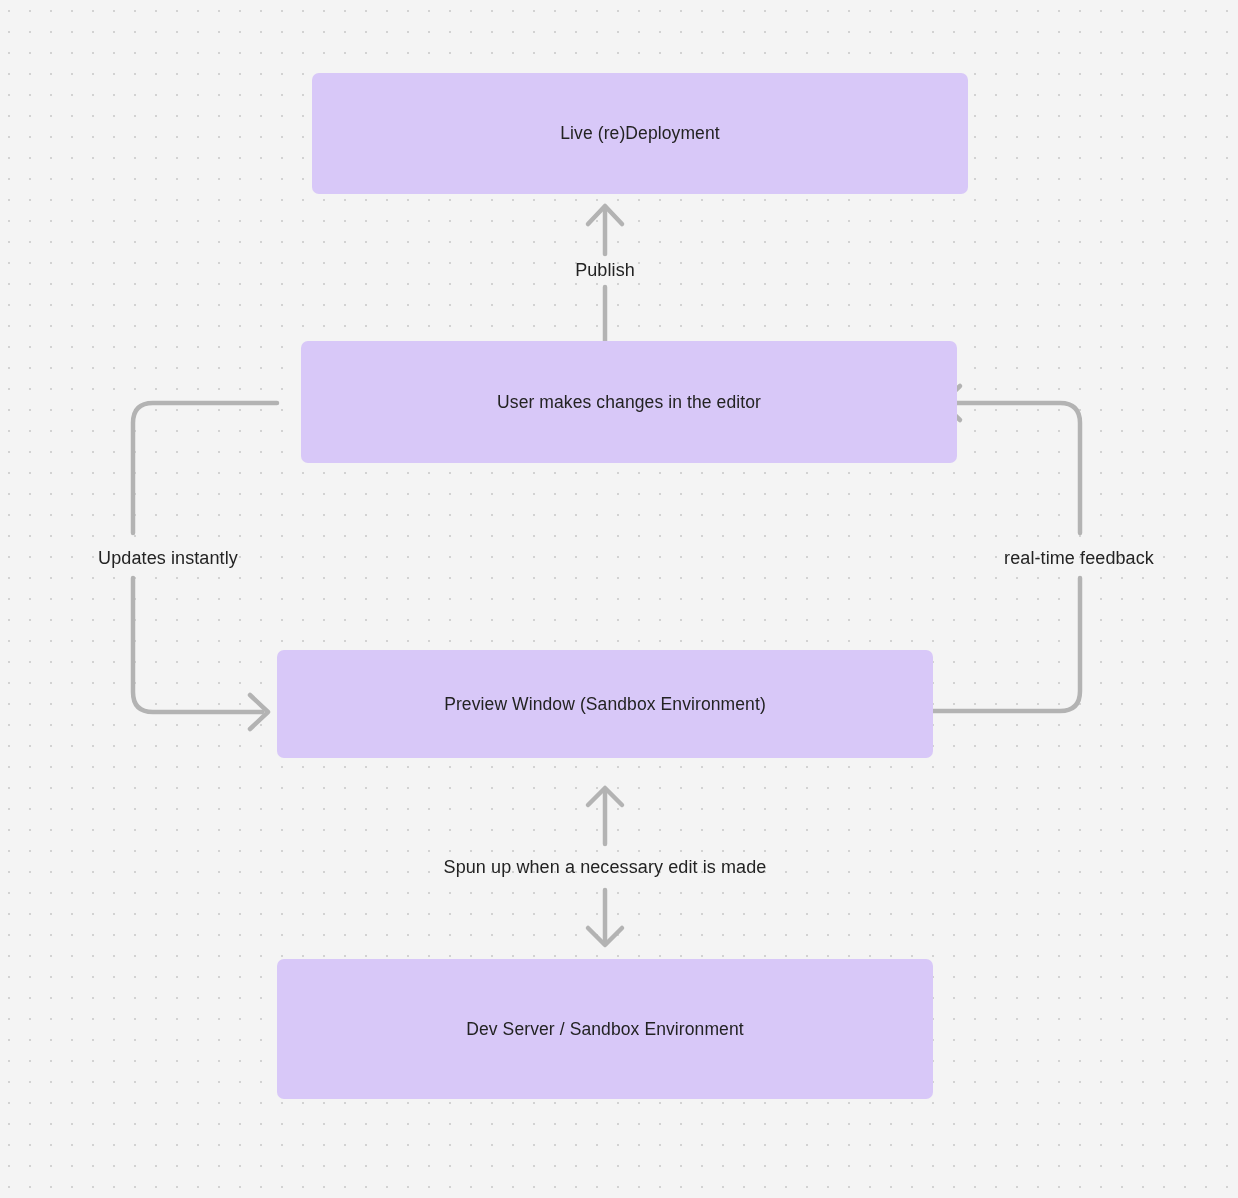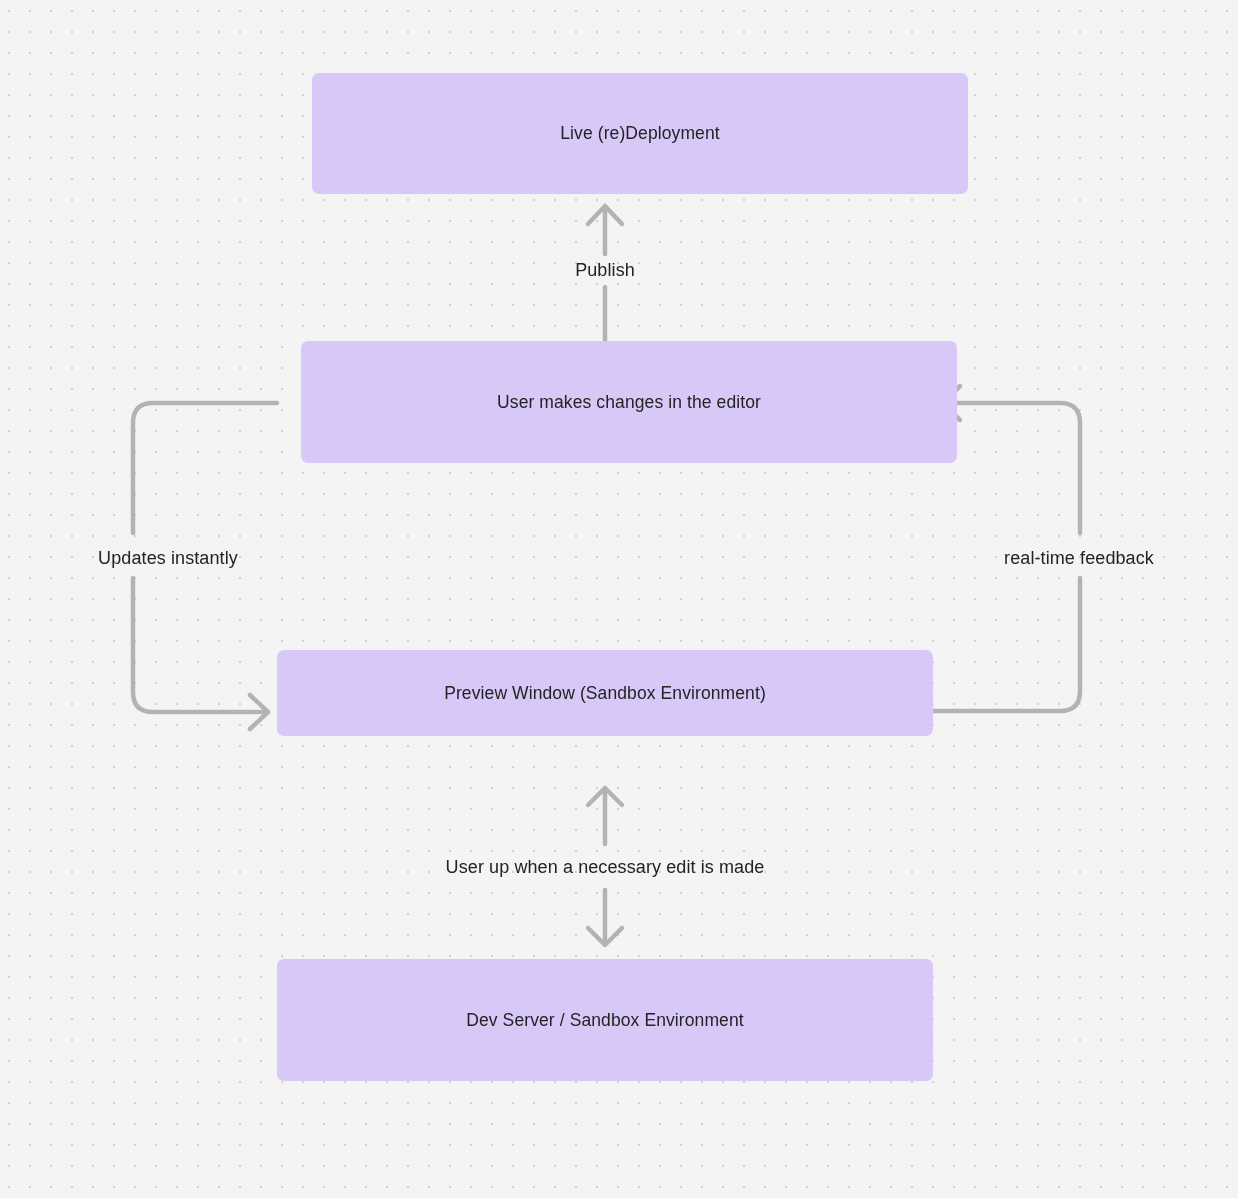--- a/index.html
+++ b/index.html
@@ -108,29 +108,29 @@
   </svg>
 
   <div class="node" style="left:277px; top:73px; width:656px; height:121px;margin-left:35px;">
     <span class="node-label">Live (re)Deployment</span>
   </div>
 
   <div class="node" style="left:277px; top:341px; width:656px; height:122px;margin-left:24px;">
     <span class="node-label">User makes changes in the editor</span>
   </div>
 
-  <div class="node" style="left:277px; top:650px; width:656px; height:86px;">
+  <div class="node" style="left:277px; top:650px; width:656px; height:108px;">
     <span class="node-label">Preview Window (Sandbox Environment)</span>
   </div>
 
-  <div class="node" style="left:277px; top:959px; width:656px; height:122px;">
+  <div class="node" style="left:277px; top:959px; width:656px; height:140px;">
     <span class="node-label">Dev Server / Sandbox Environment</span>
   </div>
 
   <div class="edge-label" style="left:605px; top:270px;">Publish</div>
 
   <div class="edge-label" style="left:132px; top:558px;margin-left:36px;">Updates instantly</div>
 
   <div class="edge-label" style="left:1079px; top:558px;text-align:right;">real-time feedback</div>
 
-  <div class="edge-label" style="left:605px; top:867px;">User up when a necessary edit is made</div>
+  <div class="edge-label" style="left:605px; top:867px;">Spun up when a necessary edit is made</div>
 
 </div>
 
 </body></html>

